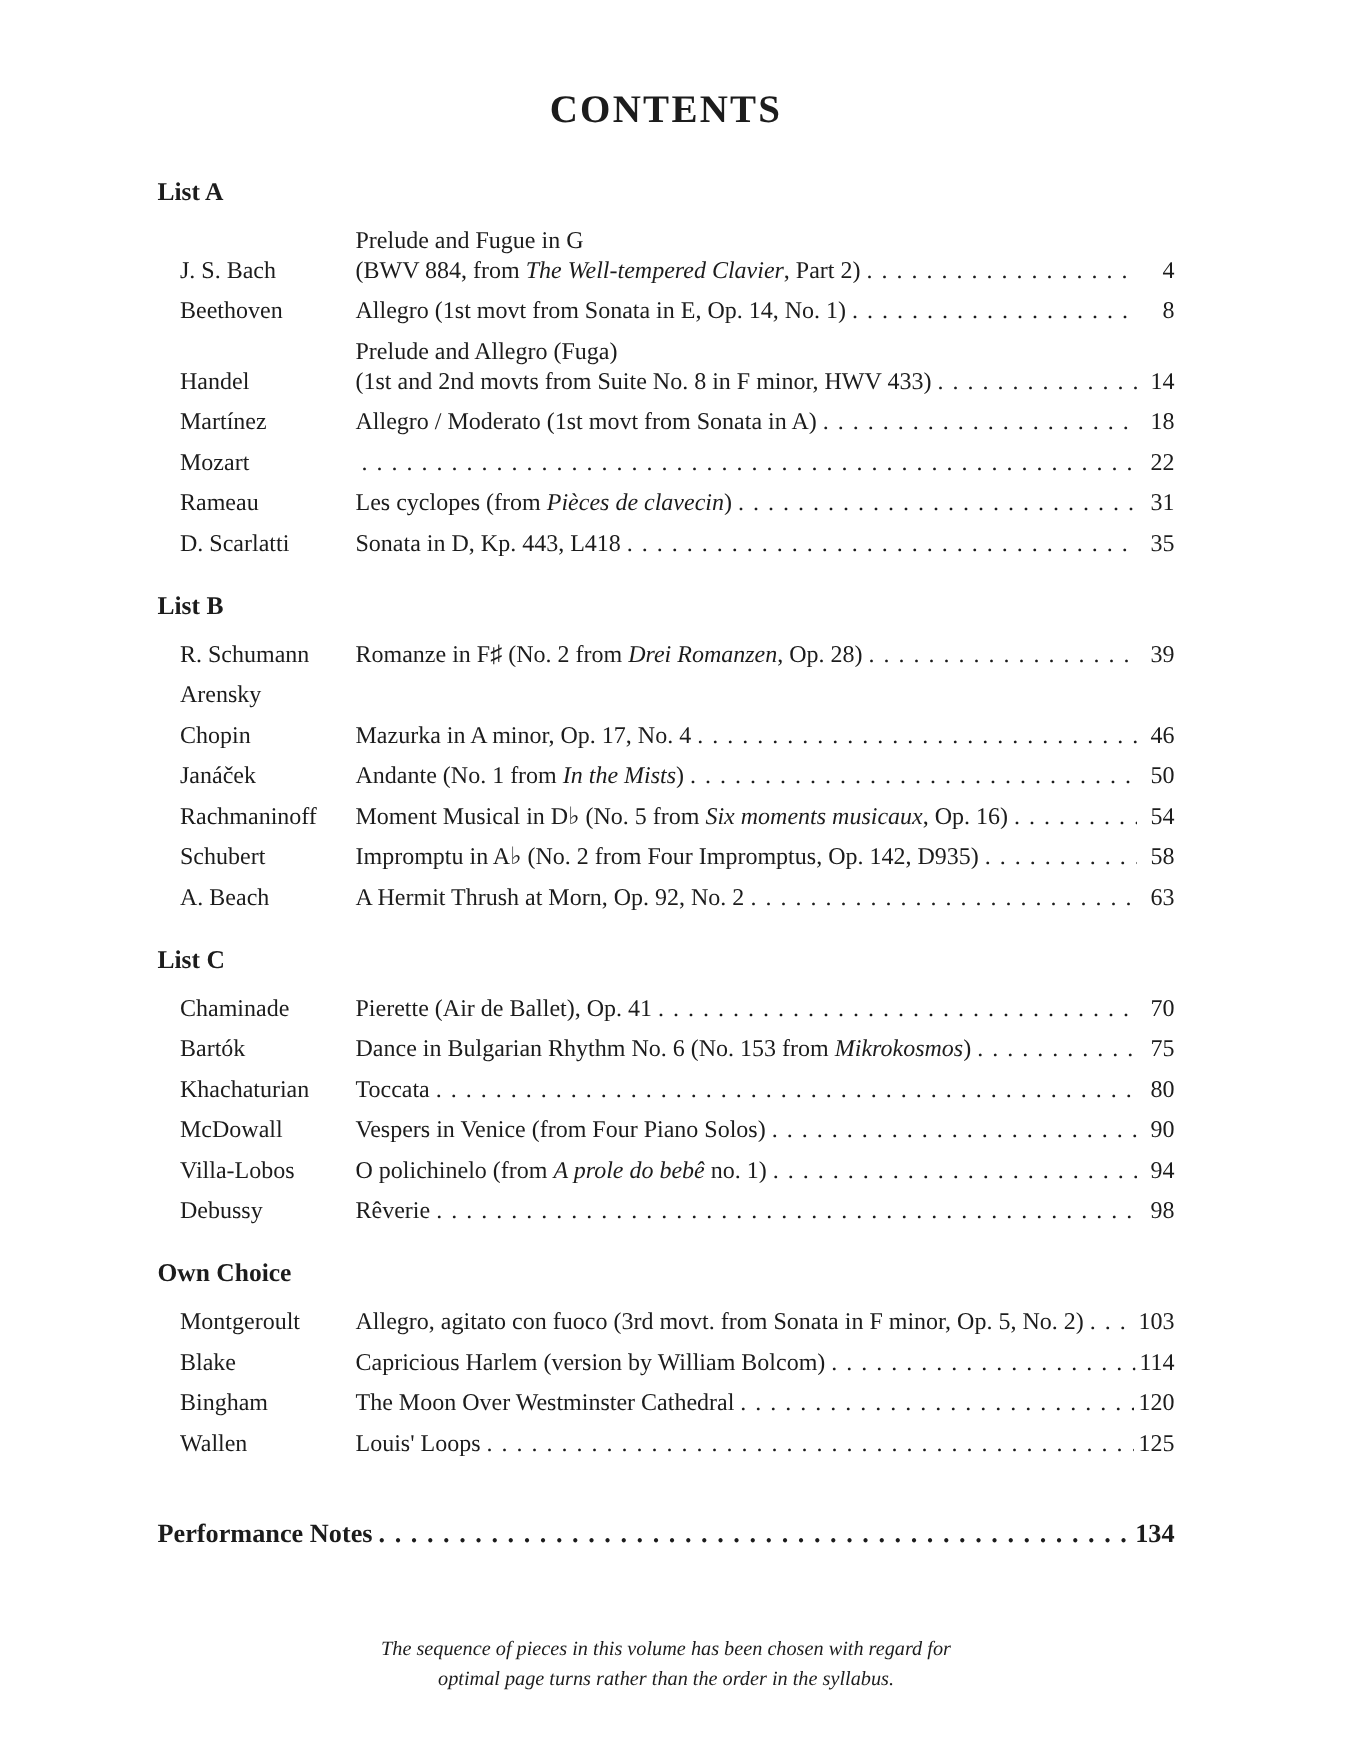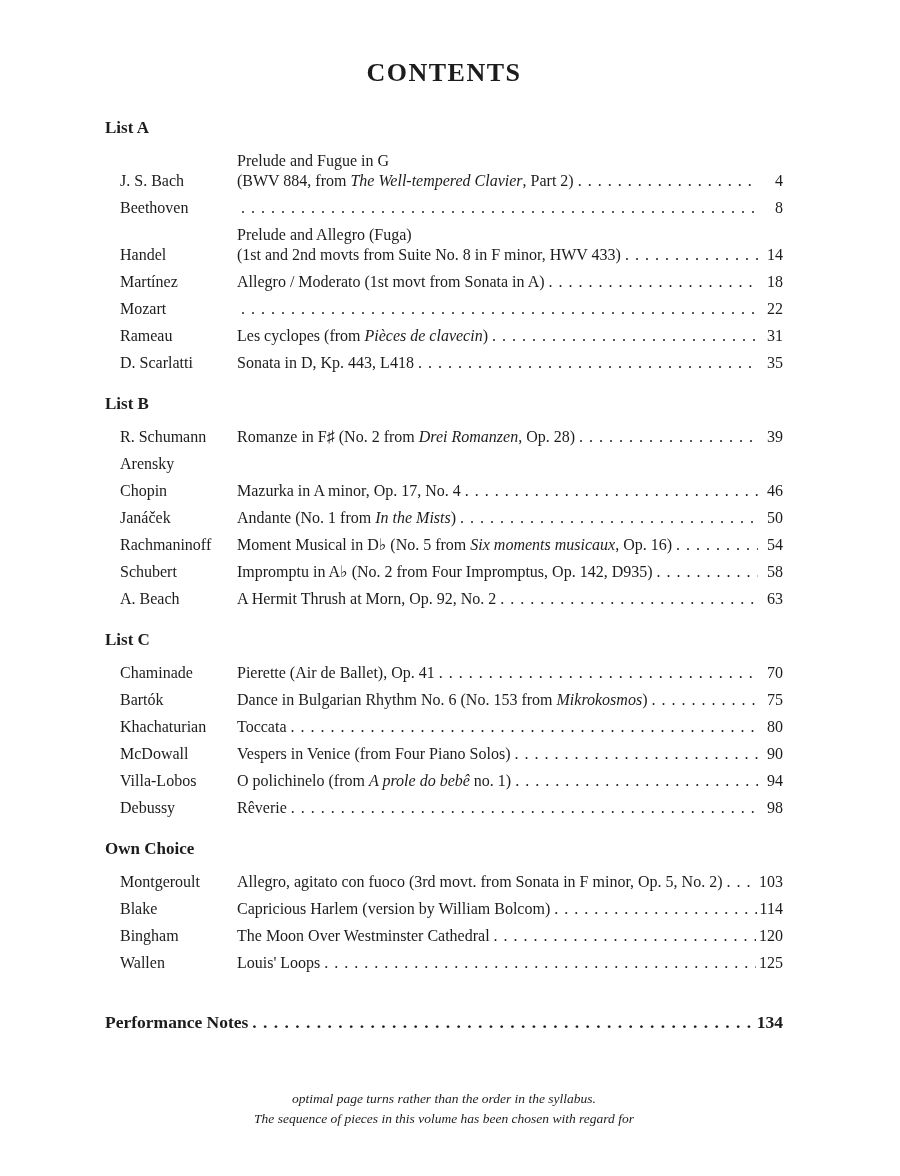--- a/index.html
+++ b/index.html
@@ -103,20 +103,21 @@
               <span class="entry-text"><span>(BWV 884, from </span><span class="it">The Well-tempered Clavier</span><span>, Part 2)</span></span>
               <span class="leader"></span>
               <span class="page-num">4</span>
             </div>
           </div>
         </div>
         <div class="entry">
           <div class="composer">Beethoven</div>
           <div class="entry-body">
             <div class="entry-line">
+              <span class="entry-text"><span>Allegro (1st movt from Sonata in E, Op. 14, No. 1)</span></span>
               <span class="leader"></span>
               <span class="page-num">8</span>
             </div>
           </div>
         </div>
         <div class="entry">
           <div class="composer">Handel</div>
           <div class="entry-body">
             <div class="entry-line">
               <span class="entry-text"><span>Prelude and Allegro (Fuga)</span></span>
@@ -342,16 +343,16 @@
       </section>
     </div>
 
   <div class="perf-notes">
     <span class="pn-label">Performance Notes</span>
     <span class="leader"></span>
     <span class="pn-page">134</span>
   </div>
 
   <div class="footer">
+    <div>The sequence of pieces in this volume has been chosen with regard for</div>
     <div>optimal page turns rather than the order in the syllabus.</div>
-    <div>The sequence of pieces in this volume has been chosen with regard for</div>
   </div>
 </div>
 
 </body></html>

